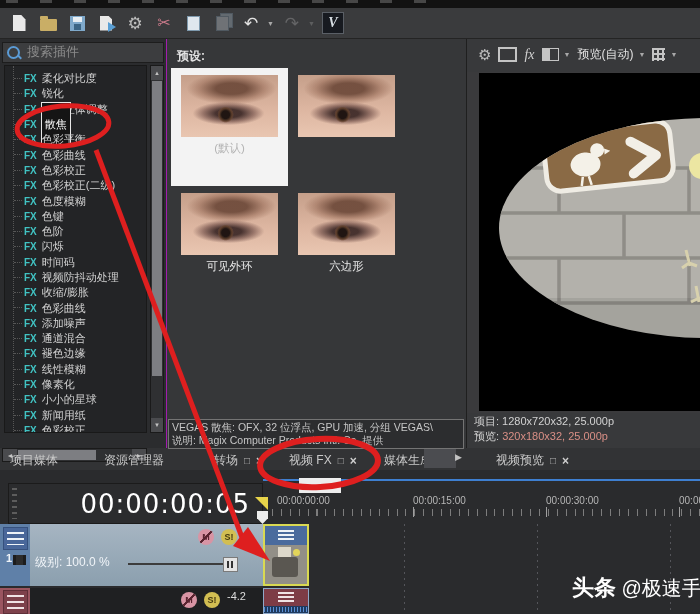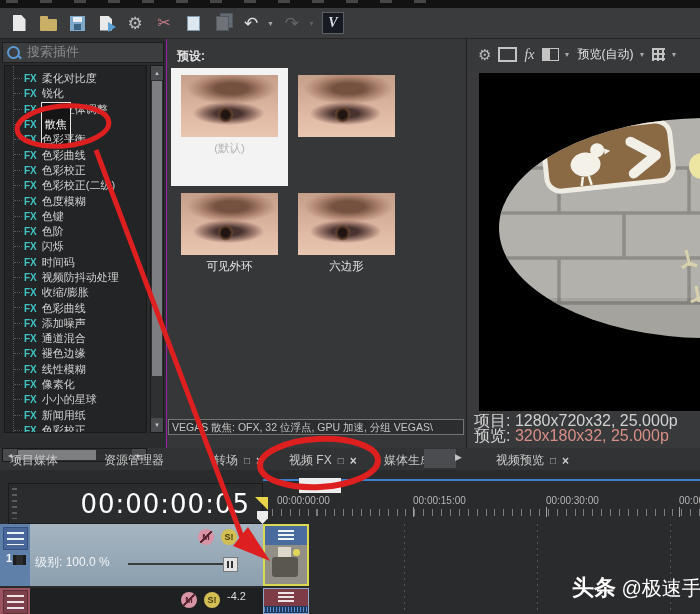--- a/index.html
+++ b/index.html
@@ -65,21 +65,21 @@
   .tile{position:relative;}
   .tile:nth-child(1){background:#f3f3f3;}
   .tile .timg{width:97px;height:62px;margin:7px auto 0;position:relative;overflow:hidden;filter:blur(.5px);
     background:
       radial-gradient(circle 11px at 46% 64%, #201512 0 36%, #5e3f2c 58%, rgba(120,80,60,.35) 70%, transparent 74%),
       radial-gradient(ellipse 46px 15px at 49% 62%, rgba(45,27,27,.85) 0 28%, rgba(95,62,58,.55) 55%, transparent 78%),
       radial-gradient(ellipse 56px 20px at 52% 22%, rgba(112,76,60,.95) 0 28%, rgba(152,108,88,.55) 58%, transparent 80%),
       linear-gradient(180deg,#c59f8a,#ddb6a1 55%,#e9c6b1);}
   .tile .tlbl{margin-top:4px;text-align:center;font-size:11.5px;color:#e8e8e8;white-space:nowrap;}
   .tile:nth-child(1) .tlbl{color:#b3b3b3;}
-  .fxinfo{position:absolute;left:168px;top:419px;width:296px;height:16px;background:#2c2d2f;border:1px solid #747474;
+  .fxinfo{position:absolute;left:168px;top:419px;width:296px;height:30px;background:#2c2d2f;border:1px solid #747474;
     box-sizing:border-box;color:#c6c6c6;font-size:10.5px;line-height:13px;padding:1px 3px;overflow:hidden;white-space:nowrap;}
 
   
   .tabbar{position:absolute;top:448px;left:0;width:700px;height:22px;font-size:12px;color:#cacaca;}
   .tab{position:absolute;top:4px;white-space:nowrap;display:flex;align-items:center;gap:6px;}
   .wbox{font-size:10px;color:#b2b2b2;} .wx{font-size:12px;color:#cfcfcf;font-weight:bold;}
   .tab-overlay{position:absolute;left:424px;top:1px;width:32px;height:19px;background:#4b4c50;}
   .more-btn{position:absolute;left:455px;top:4px;font-size:9px;color:#c2c2c2;}
 
   
@@ -89,21 +89,21 @@
   .i-fx{font-family:"Liberation Serif",serif;font-style:italic;color:#d0d0d0;font-size:14px;}
   .i-split{width:15px;height:11px;border:1px solid #c4c4c4;position:relative;}
   .i-split::before{content:"";position:absolute;left:0;top:0;bottom:0;width:7px;background:#c4c4c4;}
   .rp-label{font-size:12px;color:#e0e0e0;}
   .i-grid{width:13px;height:13px;
     background:repeating-linear-gradient(90deg,#c4c4c4 0 2px,transparent 2px 5px),
                repeating-linear-gradient(180deg,#c4c4c4 0 2px,transparent 2px 5px);}
   .video-wrap{position:absolute;top:33px;left:0;width:234px;height:341px;background:#3a3a3c;}
   .video{position:absolute;left:12px;top:1px;right:0;bottom:2px;background:#000;overflow:hidden;}
   .scene{position:absolute;left:20px;top:45px;width:420px;height:220px;border-radius:50%;overflow:hidden;filter:blur(.6px);}
-  .pv-info{position:absolute;top:375px;left:7px;font-size:16px;line-height:14.5px;color:#d2d2d2;white-space:nowrap;}
+  .pv-info{position:absolute;top:375px;left:7px;font-size:11px;line-height:14.5px;color:#d2d2d2;white-space:nowrap;}
   .pv-val{color:#d98f86;}
 
   
   .timeline{position:absolute;top:470px;left:0;width:700px;height:144px;background:#2a2b2d;}
   .tl-blue{position:absolute;left:263px;top:9px;width:437px;height:2px;background:#3e7fd0;}
   .tl-tip{position:absolute;left:299px;top:8px;width:42px;height:15px;background:#ededed;}
   .tc-box{position:absolute;left:8px;top:13px;width:255px;height:41px;background:#2b2c2e;border:1px solid #1b1b1b;box-sizing:border-box;}
   .tc-grip{position:absolute;left:3px;top:4px;bottom:4px;width:5px;
     background:repeating-linear-gradient(180deg,#5d5d5d 0 2px,transparent 2px 6px);}
   .tc-text{position:absolute;right:12px;top:5px;font-family:"DejaVu Sans",sans-serif;font-size:26px;color:#ffffff;letter-spacing:1px;}

